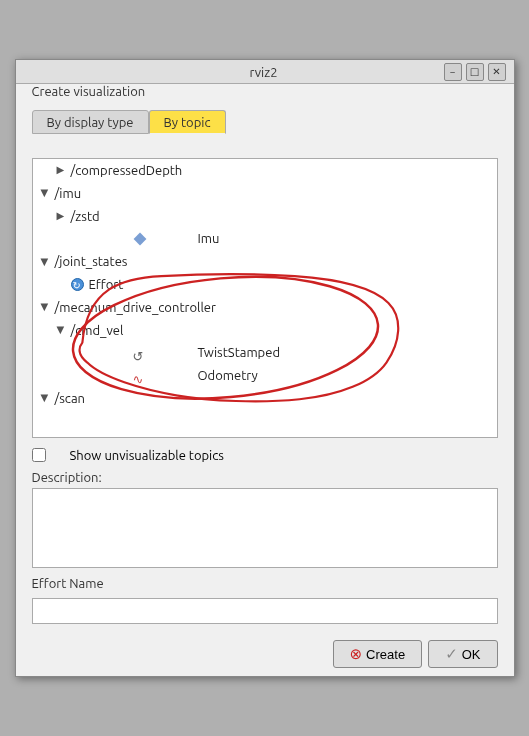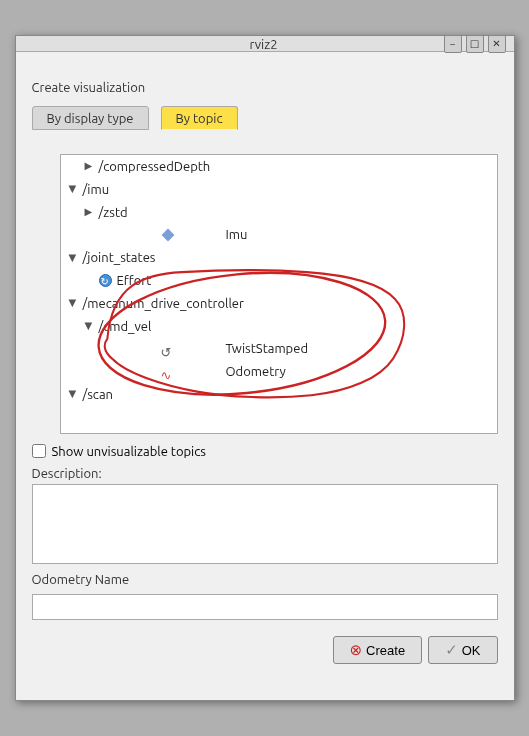--- a/index.html
+++ b/index.html
@@ -21,21 +21,21 @@
       display: flex;
       flex-direction: column;
     }
     .title-bar {
       background: #e0e0e0;
       border-bottom: 1px solid #aaa;
       display: flex;
       align-items: center;
       justify-content: space-between;
       padding: 4px 8px;
-      height: 16px;
+      height: 24px;
     }
     .title-bar-title {
       flex: 1;
       text-align: center;
       font-size: 13px;
       color: #333;
     }
     .title-bar-controls {
       display: flex;
       gap: 4px;
@@ -47,33 +47,33 @@
       background: #d0d0d0;
       border-radius: 2px;
       display: flex;
       align-items: center;
       justify-content: center;
       font-size: 10px;
       cursor: pointer;
       color: #333;
     }
     .window-content {
-      padding: 28px 16px;
+      padding: 0 16px;
       display: flex;
       flex-direction: column;
       gap: 8px;
     }
     .section-label {
       font-size: 13px;
       color: #333;
       margin-bottom: 4px;
     }
     .tabs {
       display: flex;
-      gap: 12px;
+      gap: 0;
       margin-bottom: 17px;
     }
     .tab {
       padding: 4px 14px;
       border: 1px solid #aaa;
       background: #d8d8d8;
       cursor: pointer;
       font-size: 13px;
       color: #333;
       border-radius: 3px 3px 0 0;
@@ -86,21 +86,20 @@
       position: relative;
     }
     .tree-container {
       border: 1px solid #aaa;
       background: white;
       height: 280px;
       overflow-y: scroll;
       overflow-x: hidden;
       margin-top: -1px;
       position: relative;
-      margin-left: 28px;
     }
     .tree-container::-webkit-scrollbar {
       width: 14px;
     }
     .tree-container::-webkit-scrollbar-track {
       background: #e8e8e8;
     }
     .tree-container::-webkit-scrollbar-thumb {
       background: #bbb;
       border: 2px solid #e8e8e8;
@@ -173,21 +172,21 @@
       width: 14px;
       height: 14px;
       margin-right: 5px;
       flex-shrink: 0;
       color: #cc4444;
       font-size: 13px;
     }
     .checkbox-row {
       display: flex;
       align-items: center;
-      gap: 6px;
+      gap: 24px;
       margin-top: 2px;
     }
     .checkbox-row input[type=checkbox] {
       width: 14px;
       height: 14px;
     }
     .description-section {
       display: flex;
       flex-direction: column;
     }
@@ -349,21 +348,21 @@
       <input type="checkbox" style="">
       <span>Show unvisualizable topics</span>
     </div>
 
     <div class="description-section">
       <span class="section-label">Description:</span>
       <div class="description-box"></div>
     </div>
 
     <div class="display-name-section">
-      <span class="section-label">Odometry Name</span>
+      <span class="section-label">Effort Name</span>
       <input type="text" class="name-input" placeholder="" style="">
     </div>
 
     <div class="button-row">
       <button class="btn btn-cancel">
         <span class="icon-cancel">⊗</span>
         <span>Create</span>
       </button>
       <button class="btn btn-ok">
         <span class="icon-ok">✓</span>

